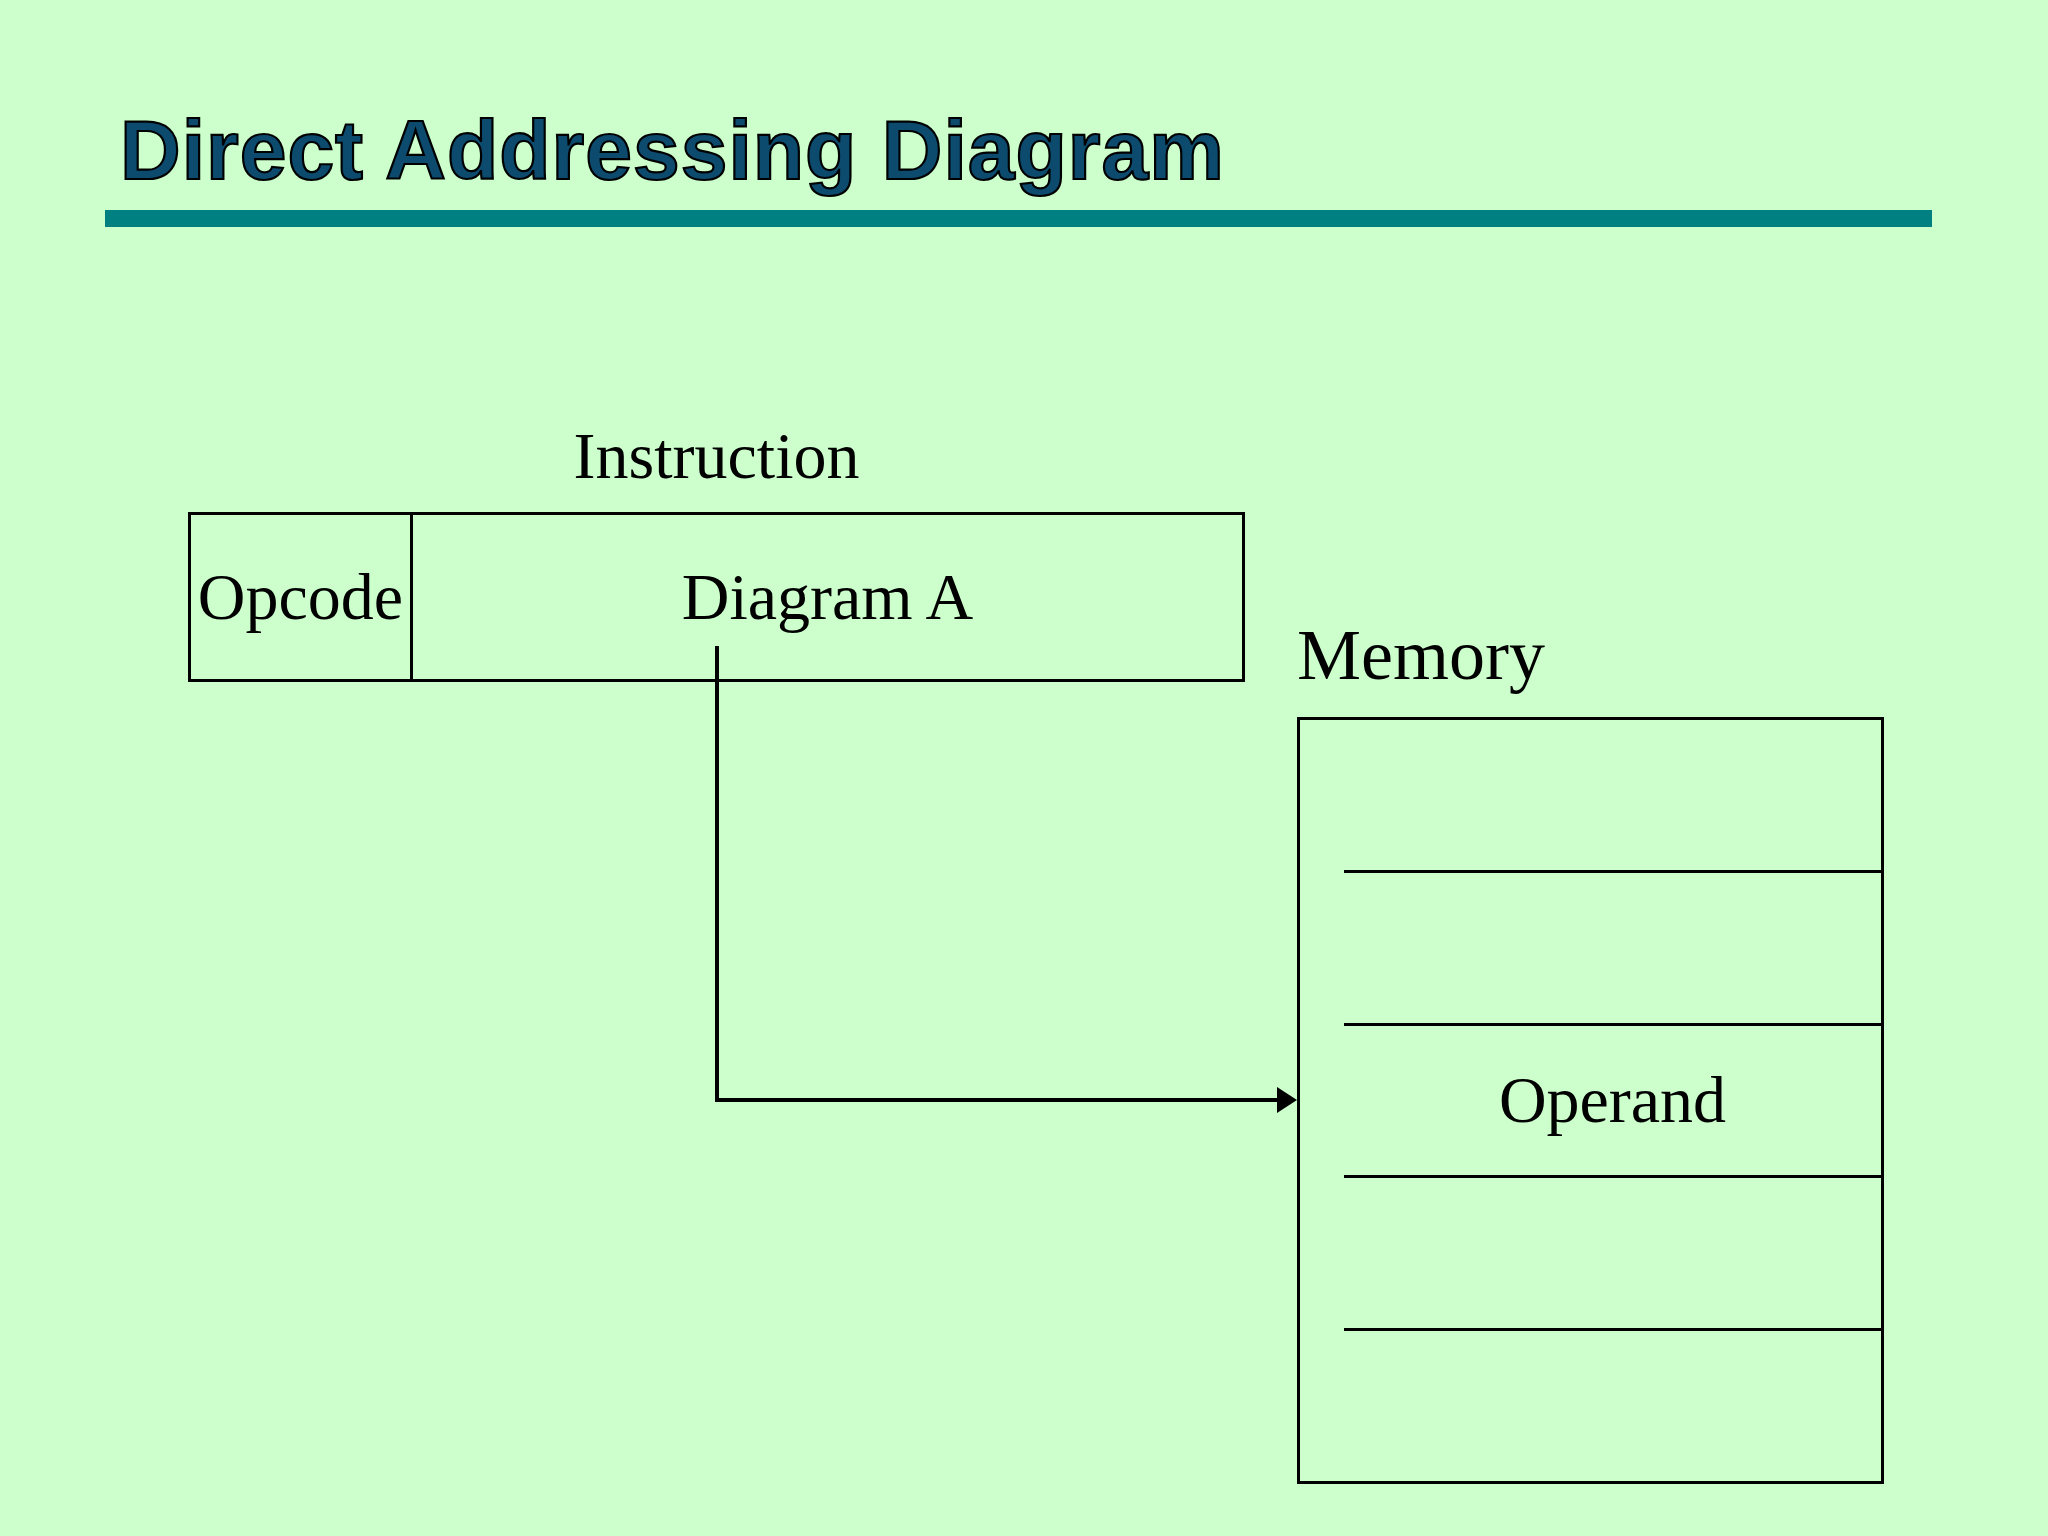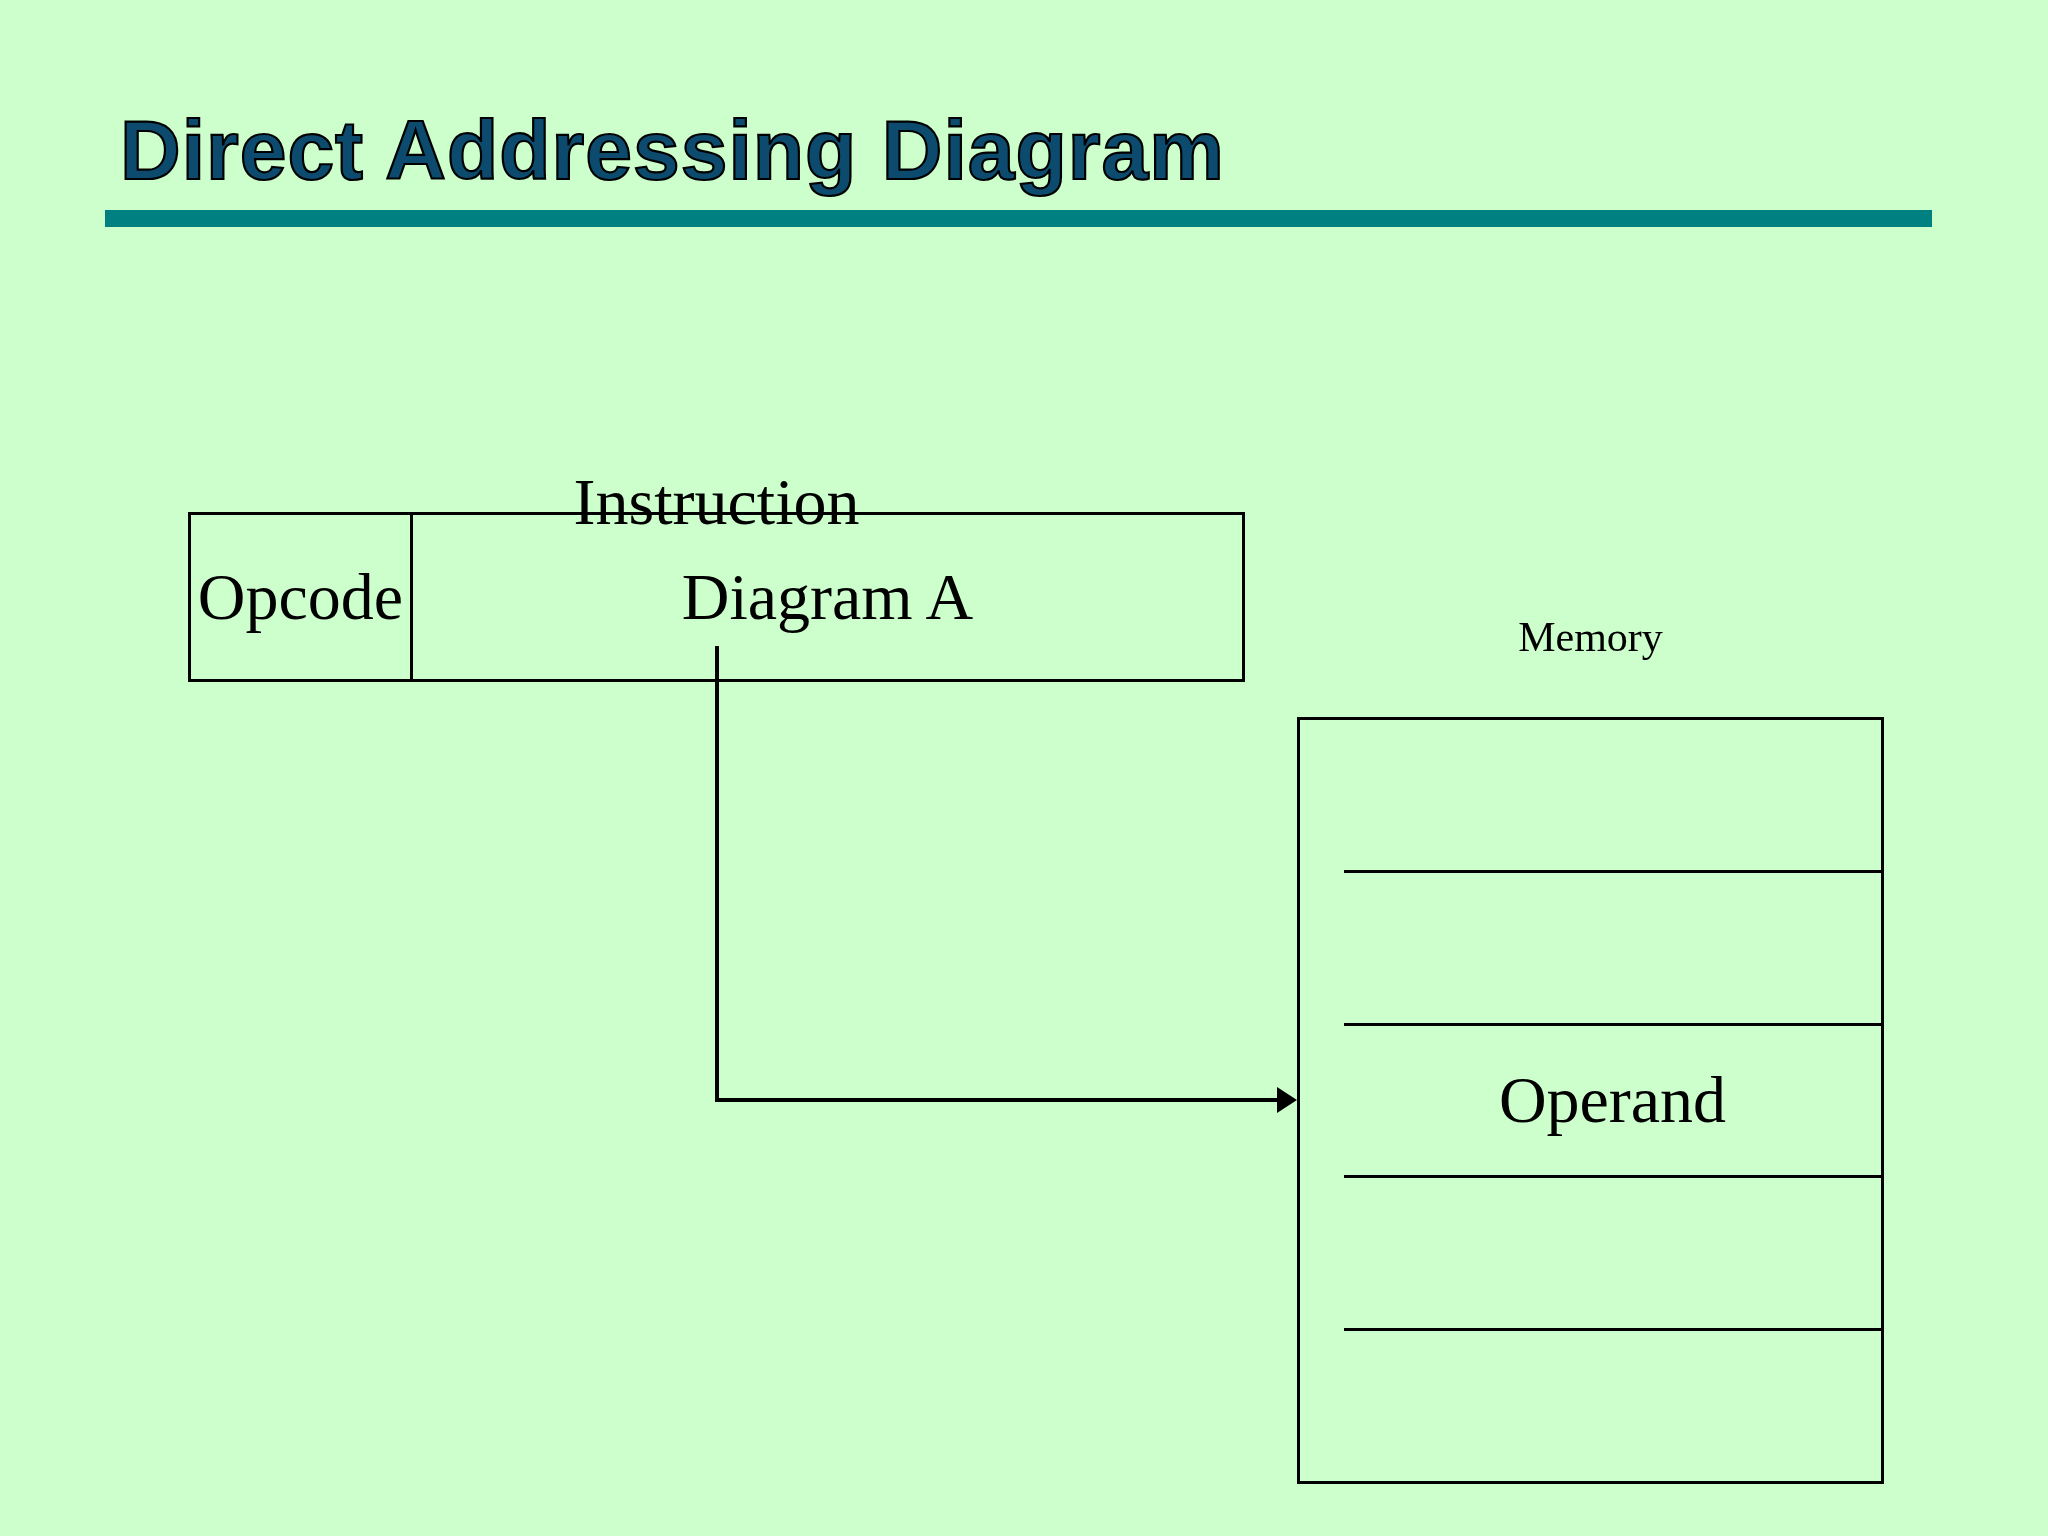--- a/index.html
+++ b/index.html
@@ -41,21 +41,20 @@
   
   .instruction-caption {
     position: absolute;
     left: 188px;
     top: 416px;
     width: 1057px;
     text-align: center;
     font-size: 66px;
     line-height: 1.2;
     white-space: nowrap;
-    margin-top: 46px;
   }
   
   .instruction-box {
     position: absolute;
     left: 188px;
     top: 512px;
     width: 1057px;
     height: 170px;
     border: 3px solid #000;
     box-sizing: border-box;
@@ -78,22 +77,22 @@
     justify-content: center;
     font-size: 66px;
     white-space: nowrap;
   }
   
   .memory-caption {
     position: absolute;
     left: 1297px;
     top: 612px;
     width: 587px;
-    text-align: center;
-    font-size: 42px;
+    text-align: left;
+    font-size: 72px;
     line-height: 1.2;
     white-space: nowrap;
   }
   
   .memory-table {
     position: absolute;
     left: 1297px;
     top: 717px;
     width: 587px;
     height: 767px;

